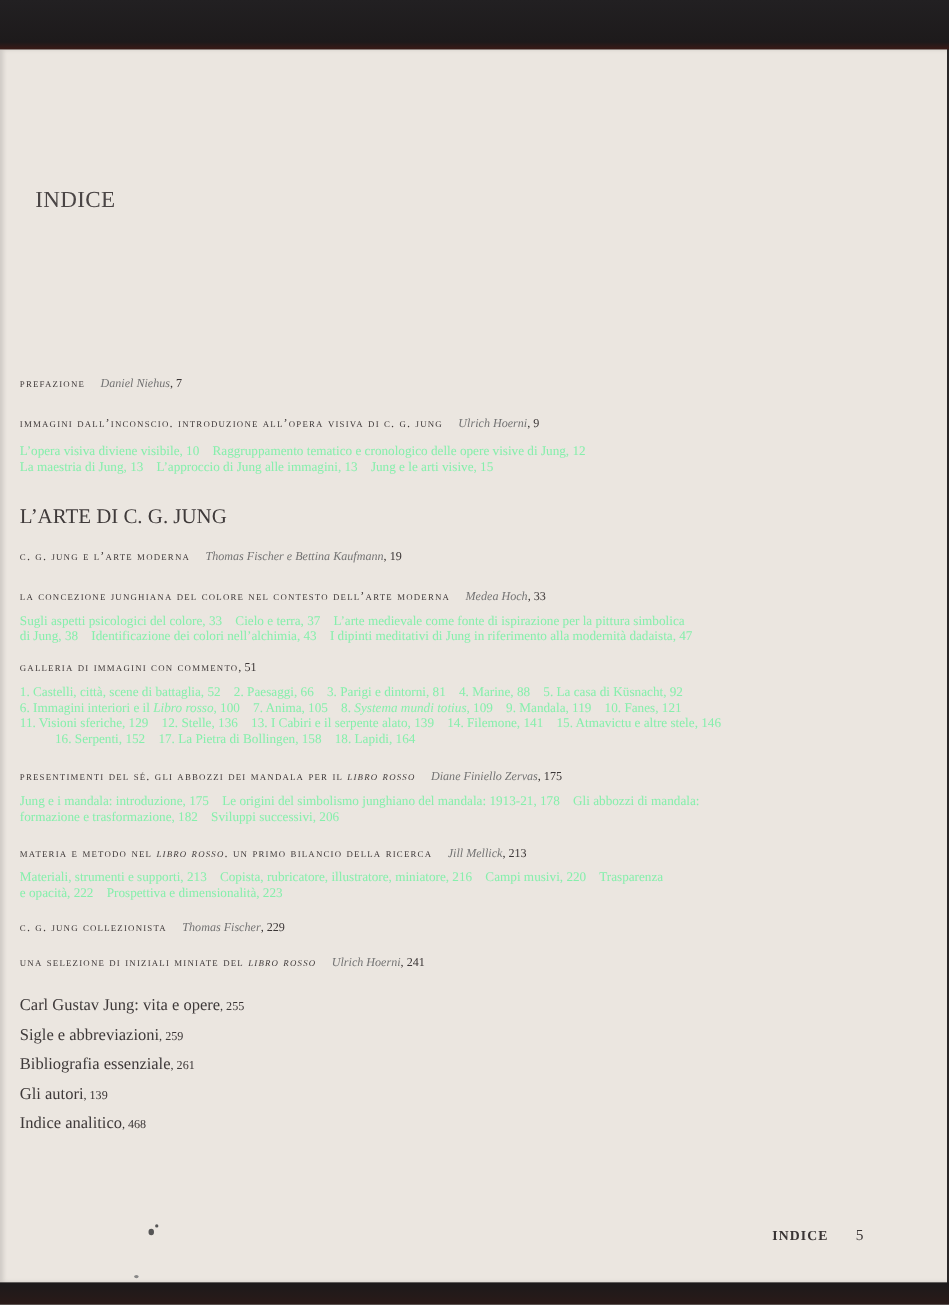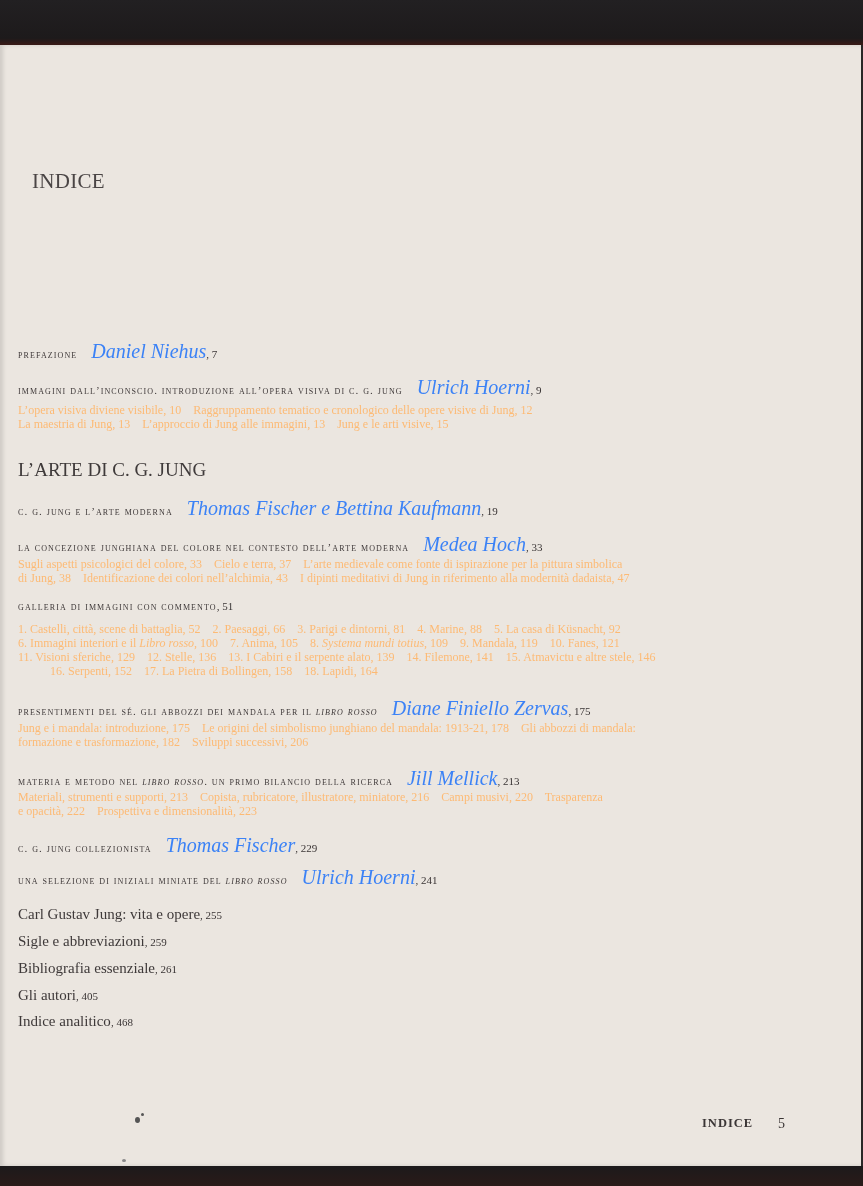--- a/index.html
+++ b/index.html
@@ -18,23 +18,23 @@
     background: linear-gradient(180deg,#222022 0%,#1d1a1b 85%,#3a1a16 100%); }
   .band-bottom { position: absolute; left: 0; top: 1166px; width: 863px; height: 20px;
     background: linear-gradient(180deg,#1c1a1b,#2a1a18); }
   .edge-right { position: absolute; left: 861px; top: 45px; width: 2px; height: 1121px; background: #2a2727; }
 
   .abs { position: absolute; white-space: nowrap; }
   .page-title { left: 32px; top: 169px; font-size: 21px; letter-spacing: 0.3px; color: #4a4545; }
   .part-title { left: 18px; top: 459px; font-size: 19px; color: #3f3a3a; }
   .sc { font-variant: small-caps; text-transform: lowercase; letter-spacing: 1.1px; font-size: 11px; color: #3e3838; }
   .sc-line { font-size: 13.5px; }
-  .author { font-style: italic; font-size: 20px; margin-left: 14px; color: #3b82f6; }
+  .author { font-style: italic; font-size: 11px; margin-left: 14px; color: #737373; }
   .pg { font-size: 11px; color: #3a3535; }
-  .sub { font-size: 12px; color: #fdba74; line-height: 14px; }
+  .sub { font-size: 12px; color: #86efac; line-height: 14px; }
   .ital { font-style: italic; }
   .back-item { font-size: 15px; color: #3e3939; left: 18px; }
   .footer-label { left: 702px; top: 1116px; font-size: 12.5px; letter-spacing: 1px; font-weight: bold; color: #3a3535; }
   .footer-page { left: 778px; top: 1116px; font-size: 14px; color: #3a3535; }
   .speck { position: absolute; border-radius: 50%; background: #555; }
 </style>
 </head>
 <body>
 
 <div class="band-top"></div>
@@ -90,21 +90,21 @@
   <span class="sc">C. G. JUNG COLLEZIONISTA</span><span class="author">Thomas Fischer</span><span class="pg">, </span><span class="pg">229</span>
 </div>
 
 <div class="abs sc-line" style="left:18px; top:866px;">
   <span class="sc">UNA SELEZIONE DI INIZIALI MINIATE DEL </span><span class="sc ital">LIBRO ROSSO</span><span class="author">Ulrich Hoerni</span><span class="pg">, </span><span class="pg">241</span>
 </div>
 
 <div class="abs back-item" style="top:906px;"><span>Carl Gustav Jung: vita e opere</span><span class="pg">, </span><span class="pg">255</span></div>
 <div class="abs back-item" style="top:933px;"><span>Sigle e abbreviazioni</span><span class="pg">, </span><span class="pg">259</span></div>
 <div class="abs back-item" style="top:960px;"><span>Bibliografia essenziale</span><span class="pg">, </span><span class="pg">261</span></div>
-<div class="abs back-item" style="top:987px;"><span>Gli autori</span><span class="pg">, </span><span class="pg">405</span></div>
+<div class="abs back-item" style="top:987px;"><span>Gli autori</span><span class="pg">, </span><span class="pg">139</span></div>
 <div class="abs back-item" style="top:1013px;"><span>Indice analitico</span><span class="pg">, </span><span class="pg">468</span></div>
 
 <div class="abs footer-label">INDICE</div>
 <div class="abs footer-page">5</div>
 
 <div class="speck" style="left:135px; top:1117px; width:5px; height:6px;"></div>
 <div class="speck" style="left:141px; top:1113px; width:3px; height:3px;"></div>
 <div class="speck" style="left:122px; top:1159px; width:4px; height:3px; background:#888;"></div>
 
 </body></html>

